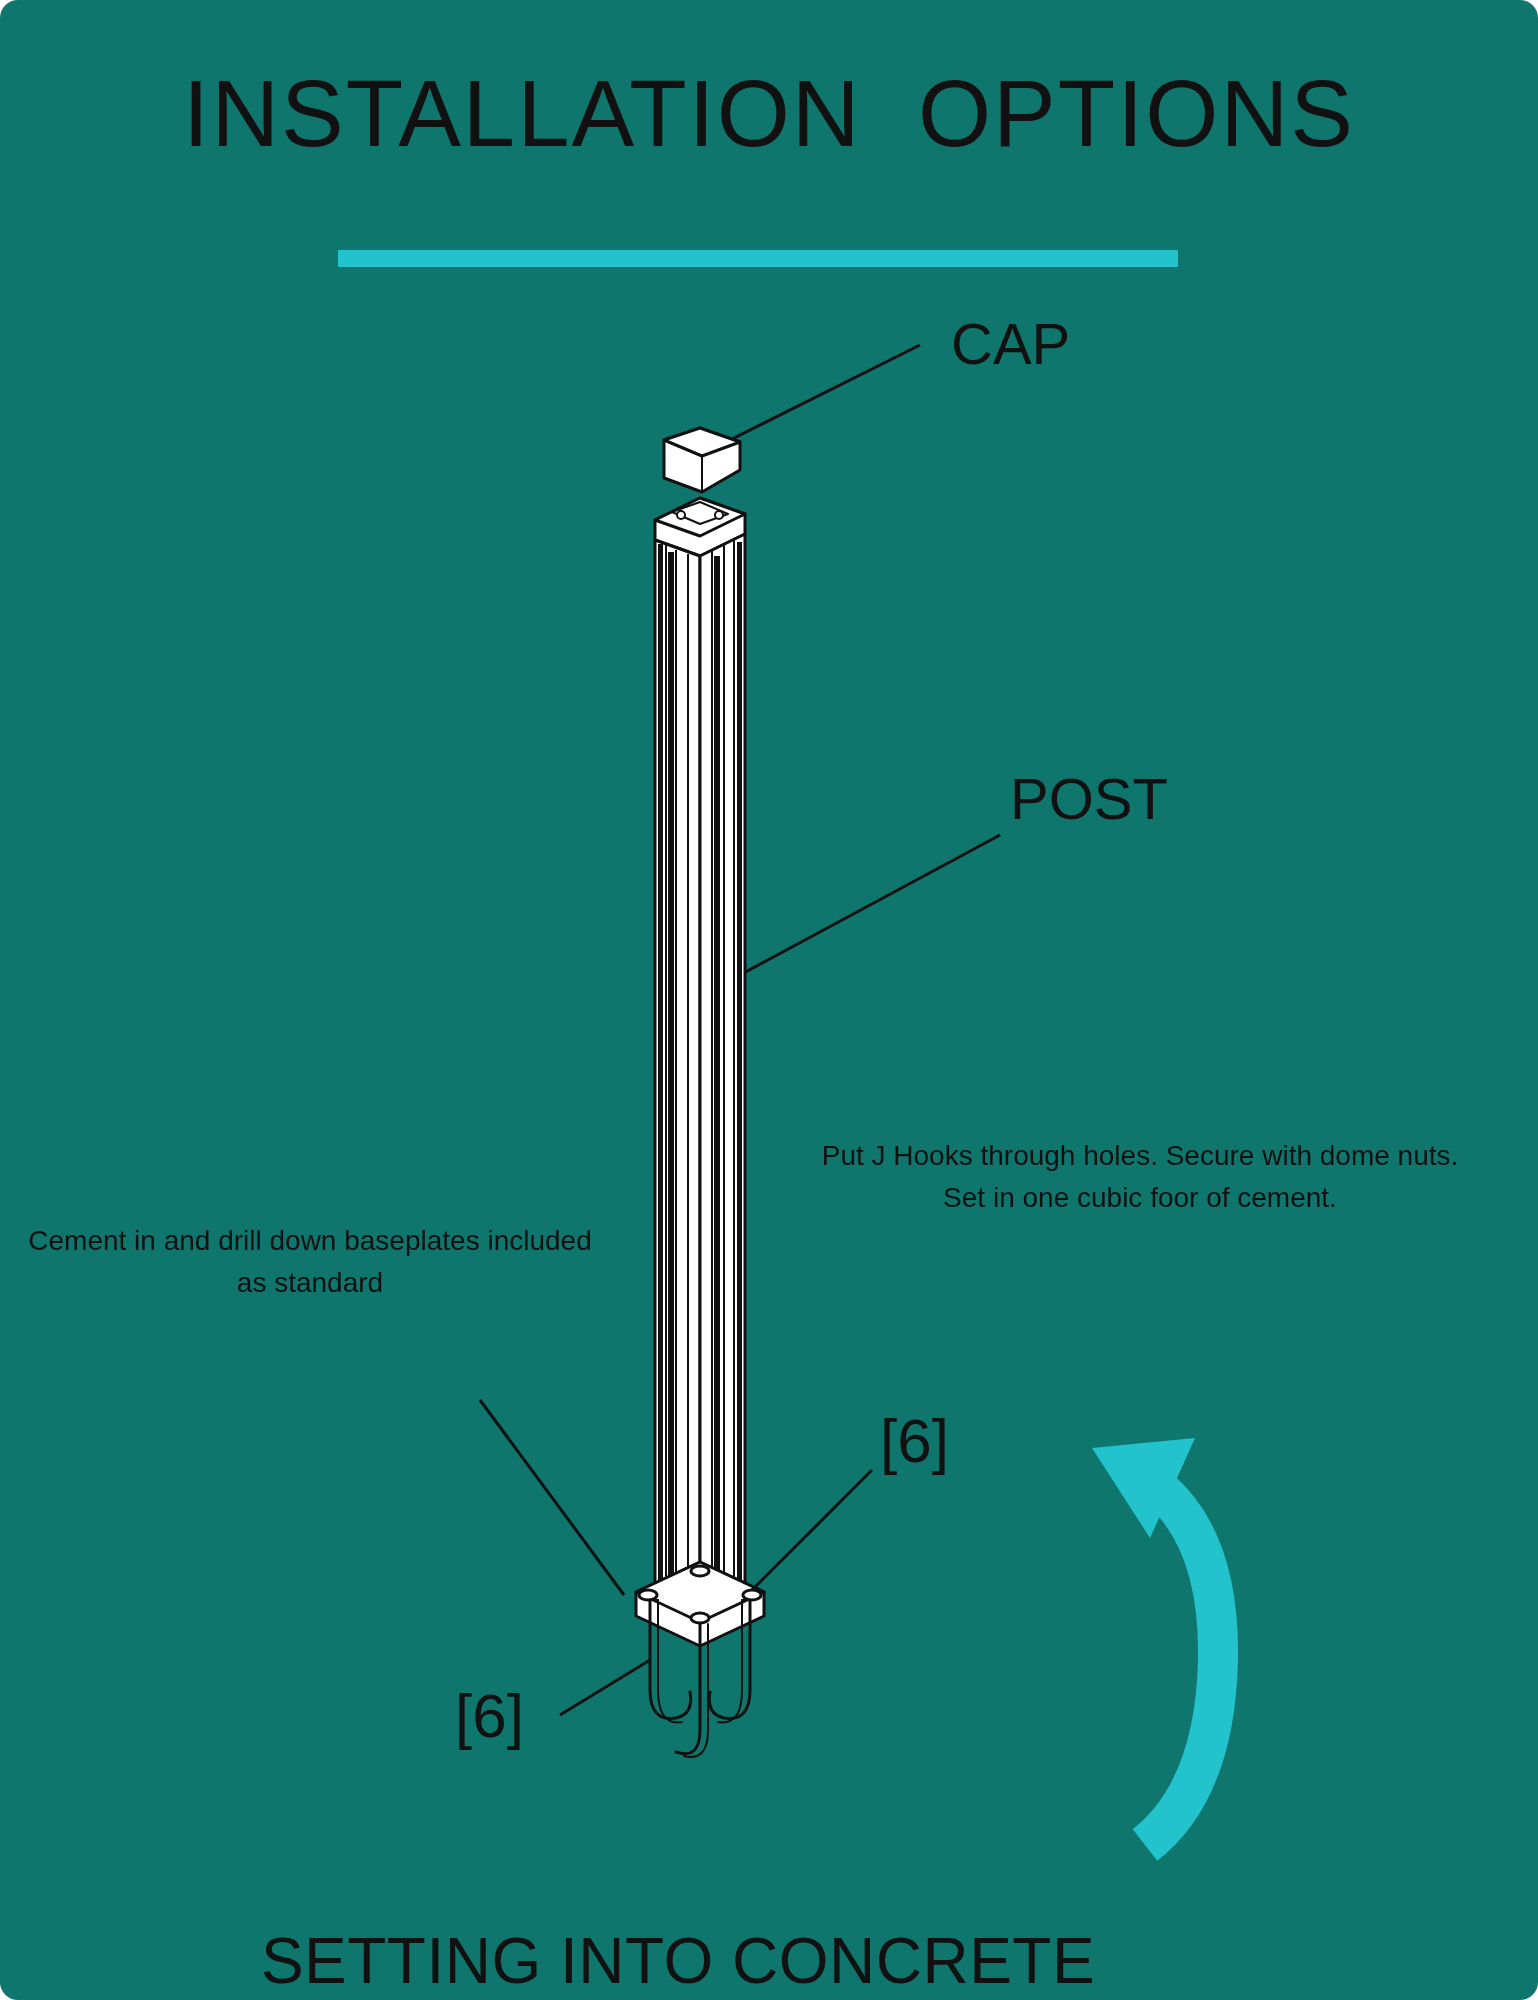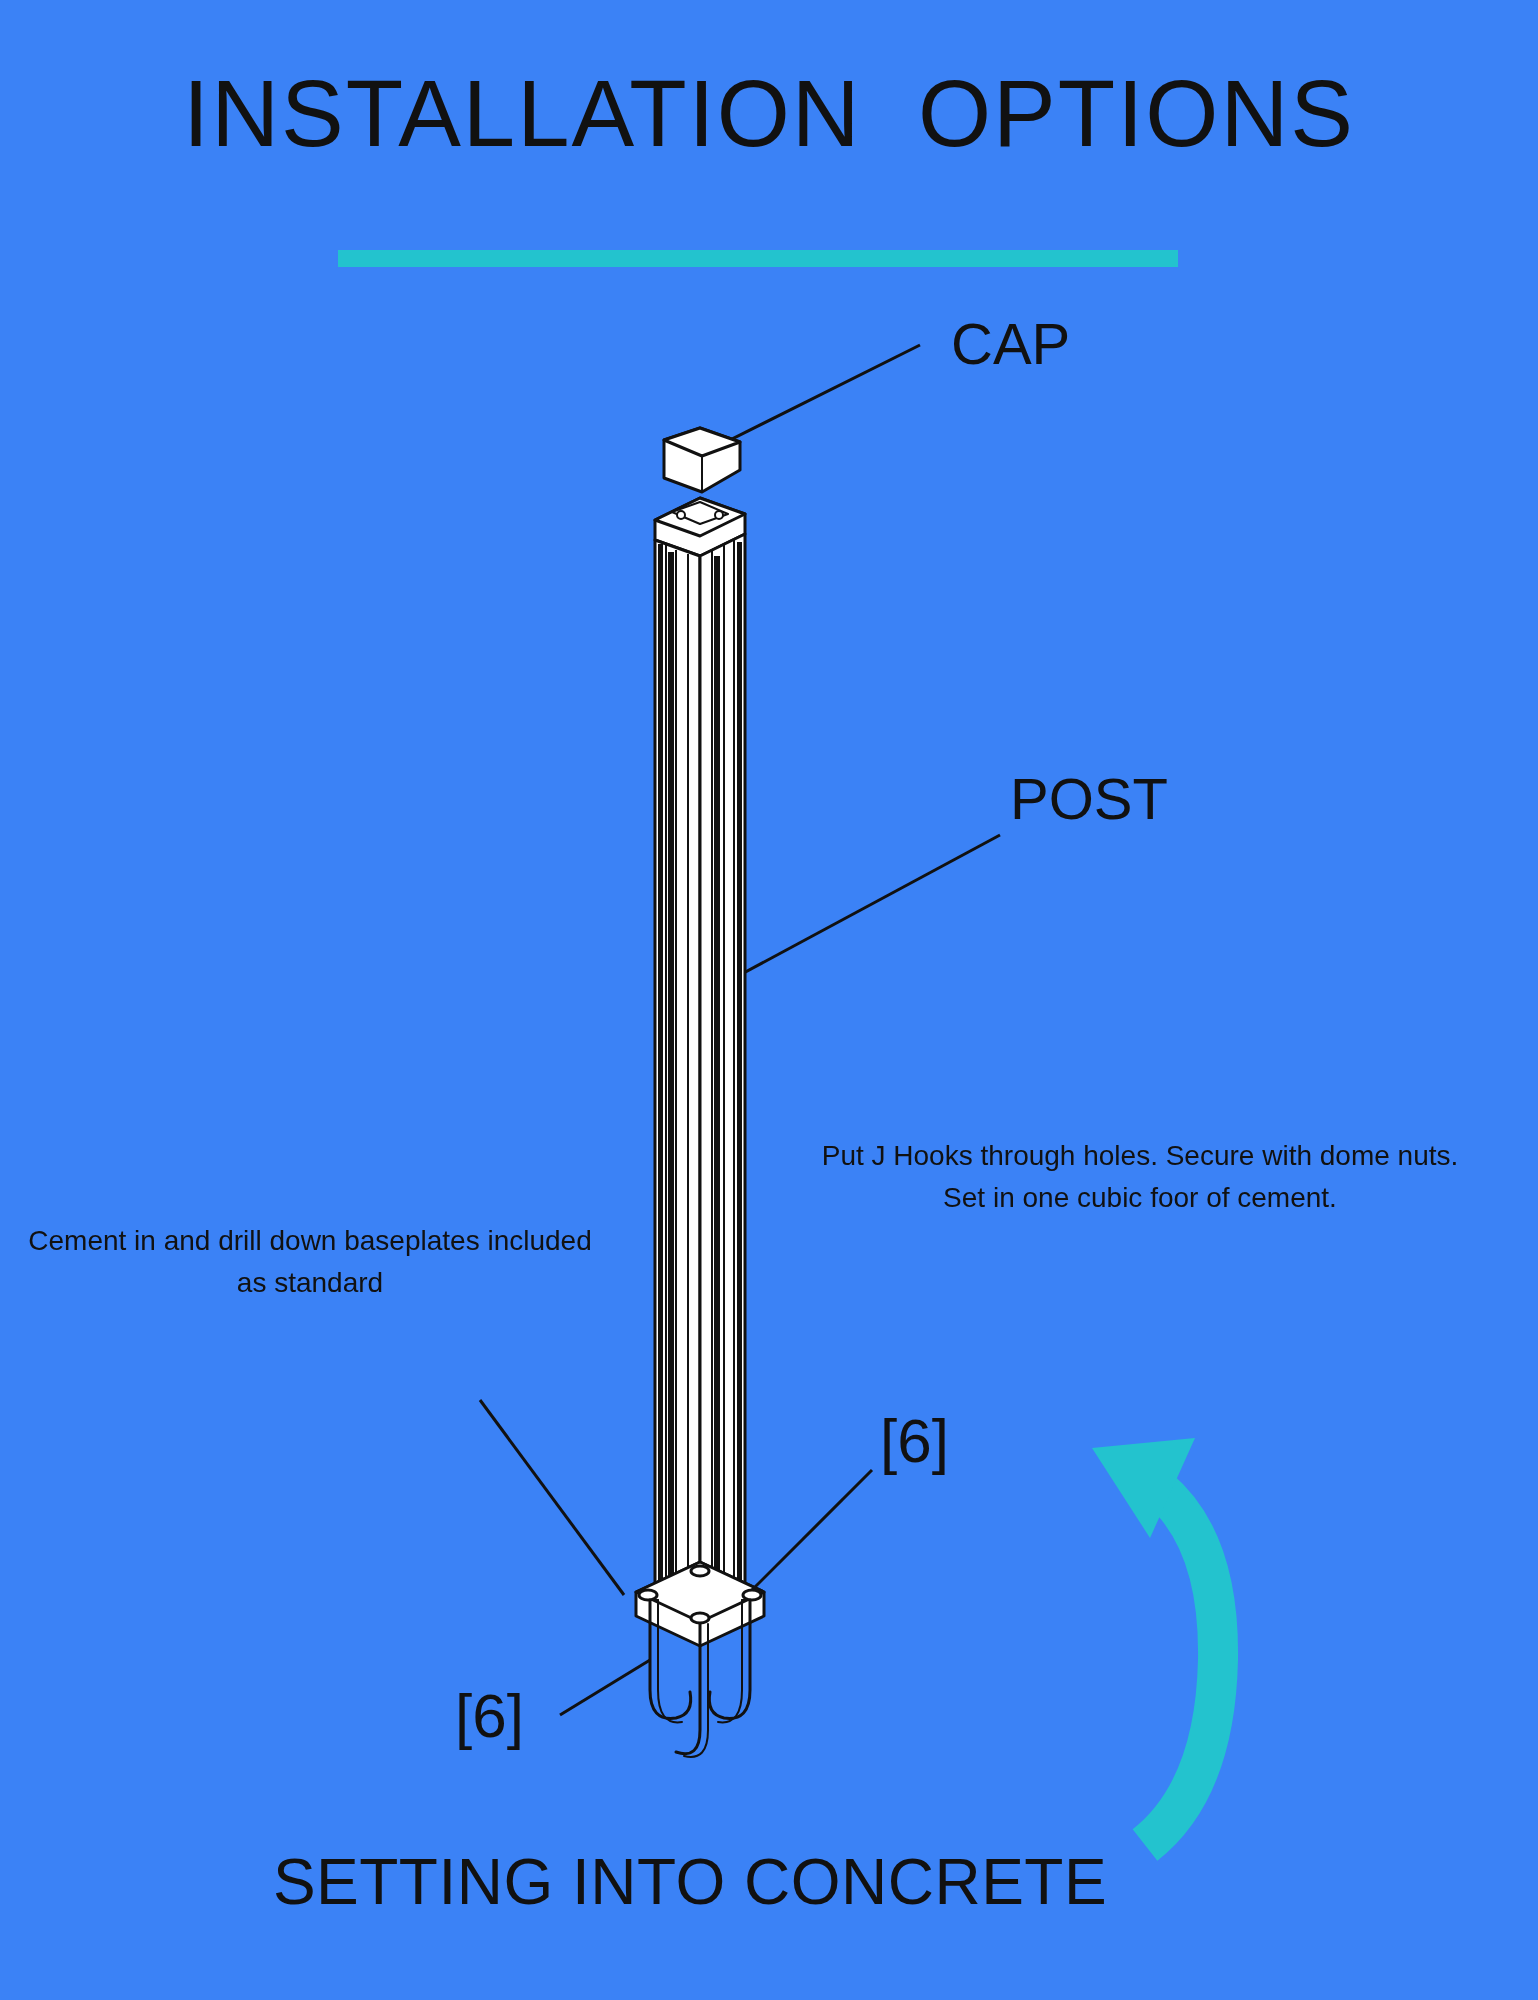--- a/index.html
+++ b/index.html
@@ -8,22 +8,23 @@
     background: #ffffff;
   }
   body {
     font-family: "Liberation Sans", sans-serif;
     color: #111111;
   }
   .page {
     position: relative;
     width: 1538px;
     height: 2000px;
-    background: #3b82f6;
+    background: #0f766e;
     overflow: hidden;
+    border-radius: 18px;
   }
 
   
   .title {
     position: absolute;
     top: 60px;
     left: 0;
     width: 1538px;
     text-align: center;
     font-size: 94px;
@@ -74,29 +75,28 @@
     width: 600px;
   }
   .note-right {
     top: 1135px;
     left: 810px;
     width: 660px;
   }
 
   .footer {
     position: absolute;
-    top: 1845px;
+    top: 1924px;
     left: 0;
     width: 1356px;
     text-align: center;
     font-size: 64px;
     letter-spacing: 0.5px;
     color: #111111;
     white-space: nowrap;
-    padding-left: 12px;
   }
 
   
   .art {
     position: absolute;
     top: 0;
     left: 0;
     width: 1538px;
     height: 2000px;
   }

